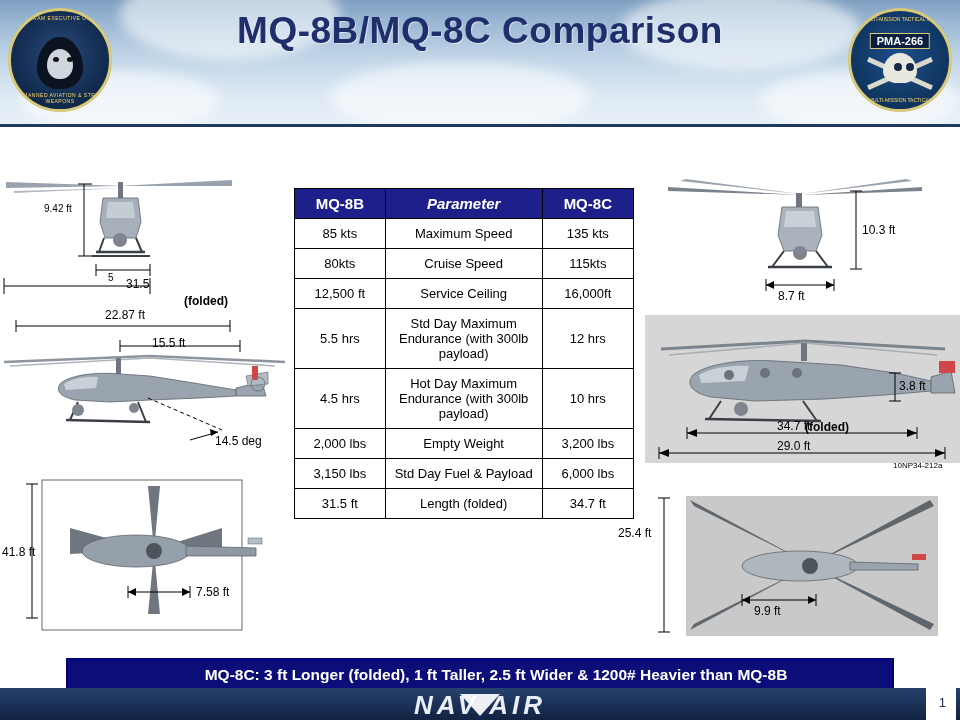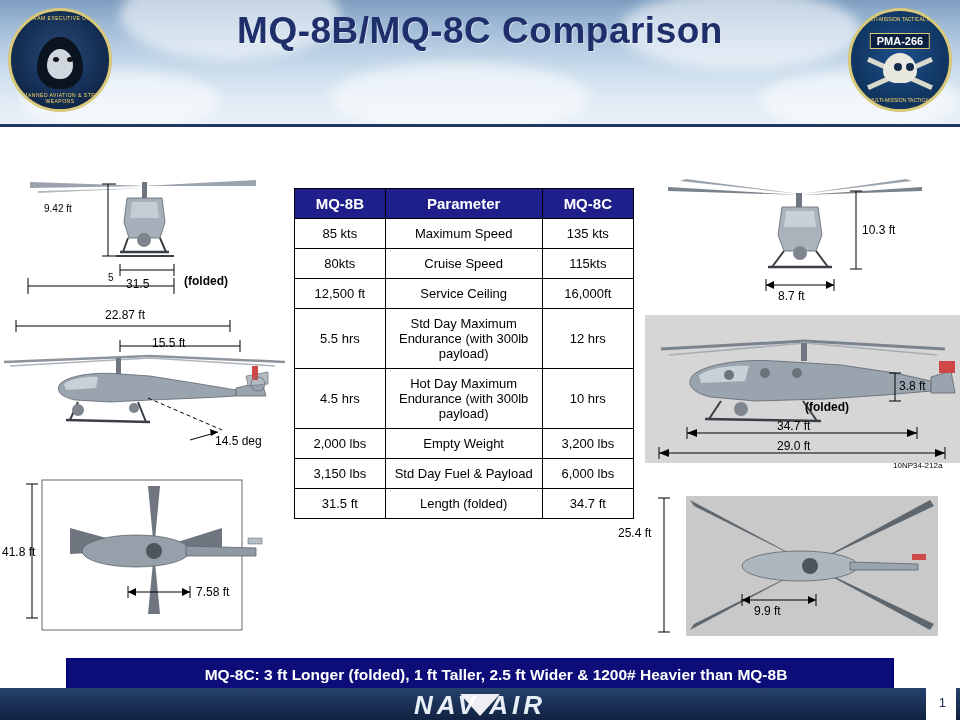--- a/index.html
+++ b/index.html
@@ -174,21 +174,21 @@
   }
   .spec-table td {
     border: 1px solid #000;
     padding: 7px 4px;
     text-align: center;
     background: #ffffff;
     line-height: 15px;
   }
   .spec-table td.param { }
   .col-a { width: 90px; }
-  .col-b { width: 160px; }
+  .col-b { width: 160px; font-style: italic; }
   .col-c { width: 90px; }
 
   
   .footer-bar {
     position: absolute;
     left: 66px; top: 658px;
     width: 828px; height: 34px;
     background: #0d0d7a;
     border: 2px solid #000080;
     box-sizing: border-box;
@@ -246,24 +246,24 @@
 
   
   .fig { position: absolute; }
   .dimtext {
     position: absolute;
     font-size: 10px;
     color: #000;
     font-family: "Liberation Sans", sans-serif;
     white-space: nowrap;
   }
-  .dimtext.bold { font-weight: bold; }
-
-  
-  #fig-tl { left: 0px; top: 160px; width: 270px; height: 140px; padding-left: 24px; }
+  .dimtext.bold { font-weight: bold; margin-top: 20px; }
+
+  
+  #fig-tl { left: 0px; top: 160px; width: 270px; height: 140px; }
   
   #fig-left-side { left: 0px; top: 300px; width: 285px; height: 170px; }
   
   #fig-left-top { left: 10px; top: 470px; width: 275px; height: 175px; }
   
   #fig-right-front { left: 650px; top: 165px; width: 305px; height: 145px; }
   
   #fig-right-side { left: 645px; top: 315px; width: 315px; height: 165px; }
   
   #fig-right-top { left: 650px; top: 480px; width: 305px; height: 175px; }

